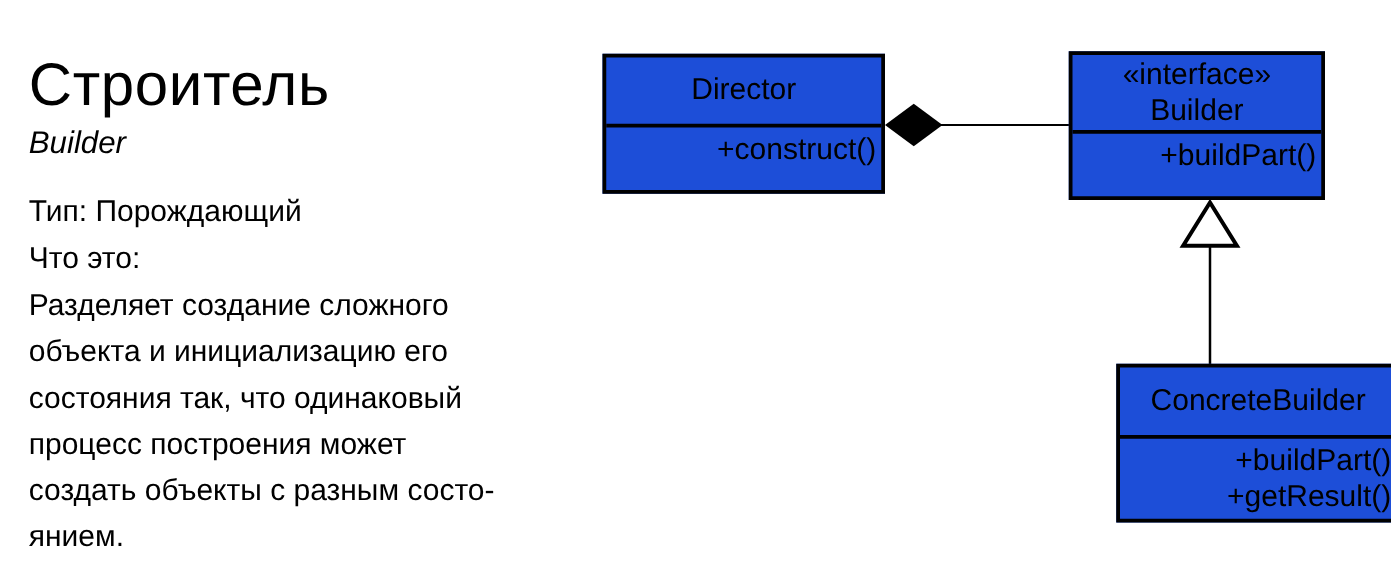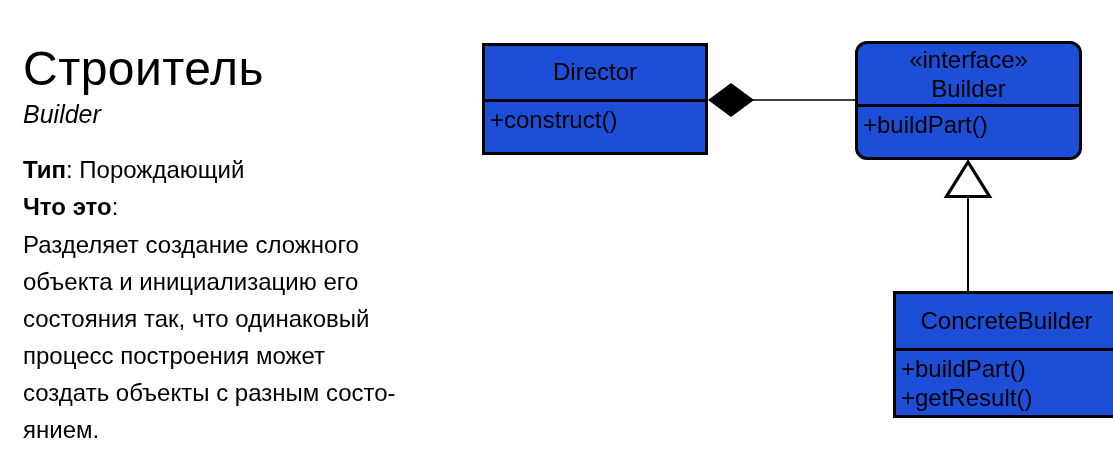--- a/index.html
+++ b/index.html
@@ -27,21 +27,21 @@
     line-height: 1.12;
     letter-spacing: 0.5px;
   }
   .pattern-subtitle {
     font-size: 25px;
     font-style: italic;
     line-height: 1.2;
     margin-top: 3px;
   }
   .meta-block { margin-top: 22px; font-size: 24px; line-height: 37px; }
-  .meta-line .lbl { font-weight: 700; }
+  .meta-line .lbl { font-weight: 400; }
   .description {
     font-size: 24px;
     line-height: 37px;
     white-space: pre-line;
     margin-top: 1px;
   }
 
   
   .uml-box {
     position: absolute;
@@ -54,26 +54,27 @@
     display: flex;
     flex-direction: column;
     align-items: center;
     justify-content: center;
     text-align: center;
     border-bottom: 3px solid #000000;
   }
   .uml-methods {
     padding: 4px 4px 0 5px;
     white-space: pre-line;
+    text-align: right;
   }
 
   .box-director { left: 482px; top: 43px; width: 226px; height: 112px; }
   .box-director .uml-title { height: 56px; }
 
-  .box-builder { left: 855px; top: 41px; width: 227px; height: 119px; border-radius: 12px; }
+  .box-builder { left: 855px; top: 41px; width: 205px; height: 119px; }
   .box-builder .uml-title { height: 63px; line-height: 29px; }
 
   .box-concrete { left: 855px; top: 291px; width: 227px; height: 127px; margin-left: 38px; }
   .box-concrete .uml-title { height: 57px; }
   .box-concrete .uml-methods { line-height: 29px; padding-top: 3px; }
 
   .connector-layer {
     position: absolute;
     left: 0; top: 0;
     width: 1113px;

